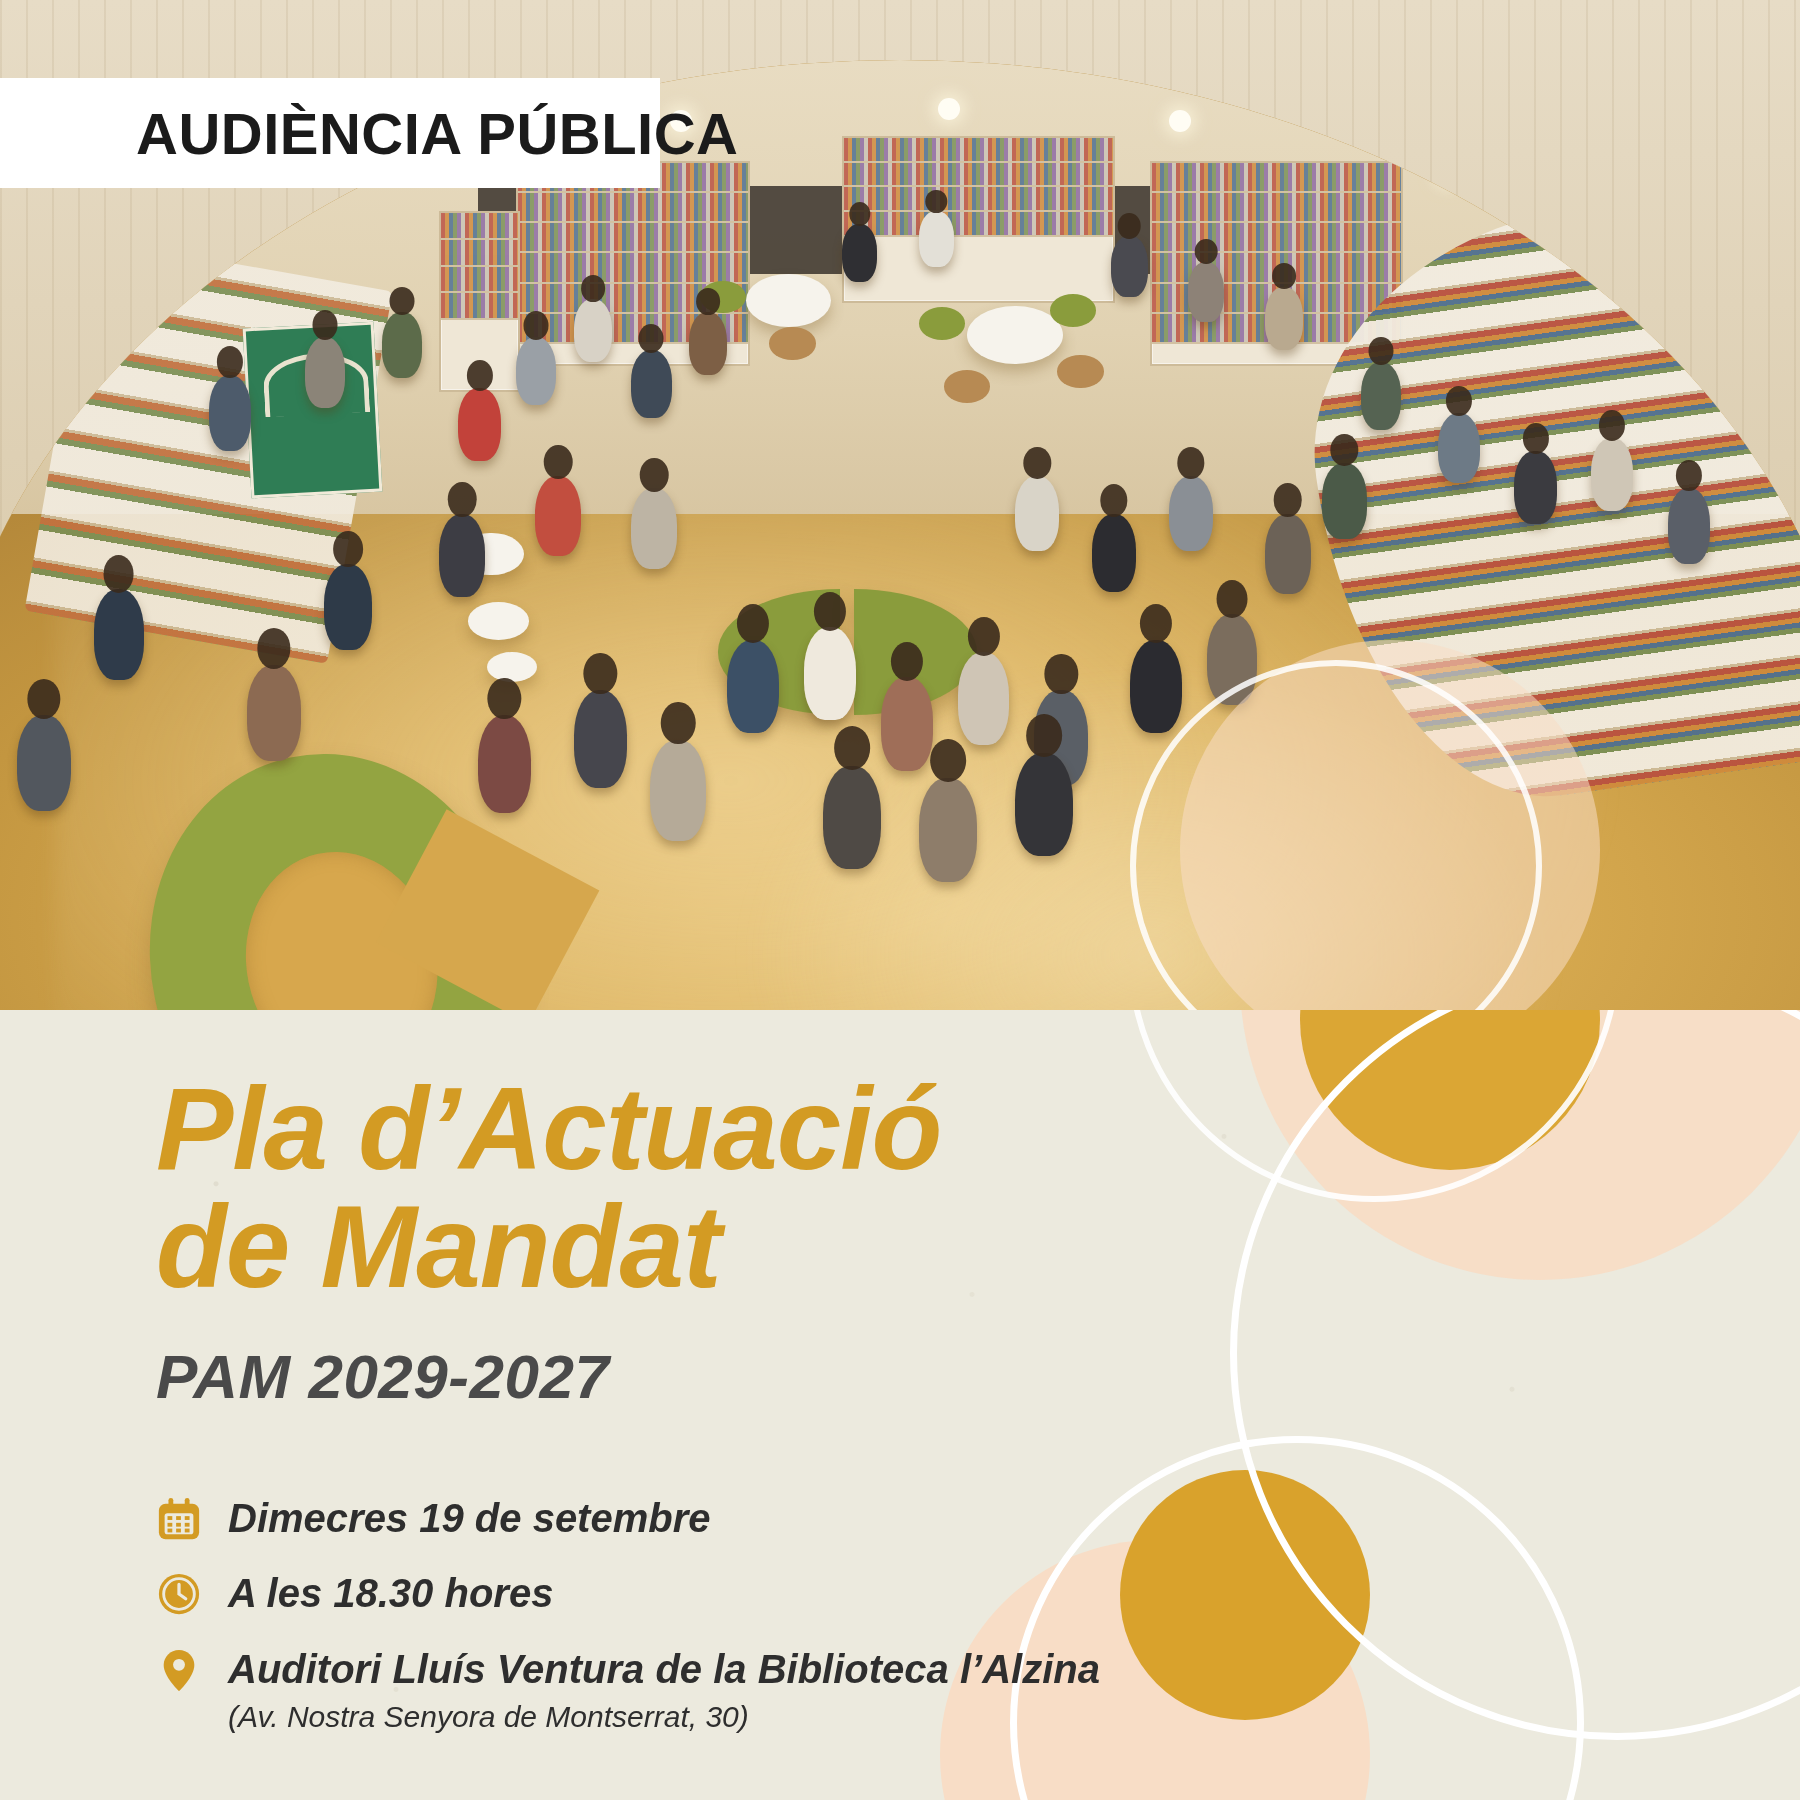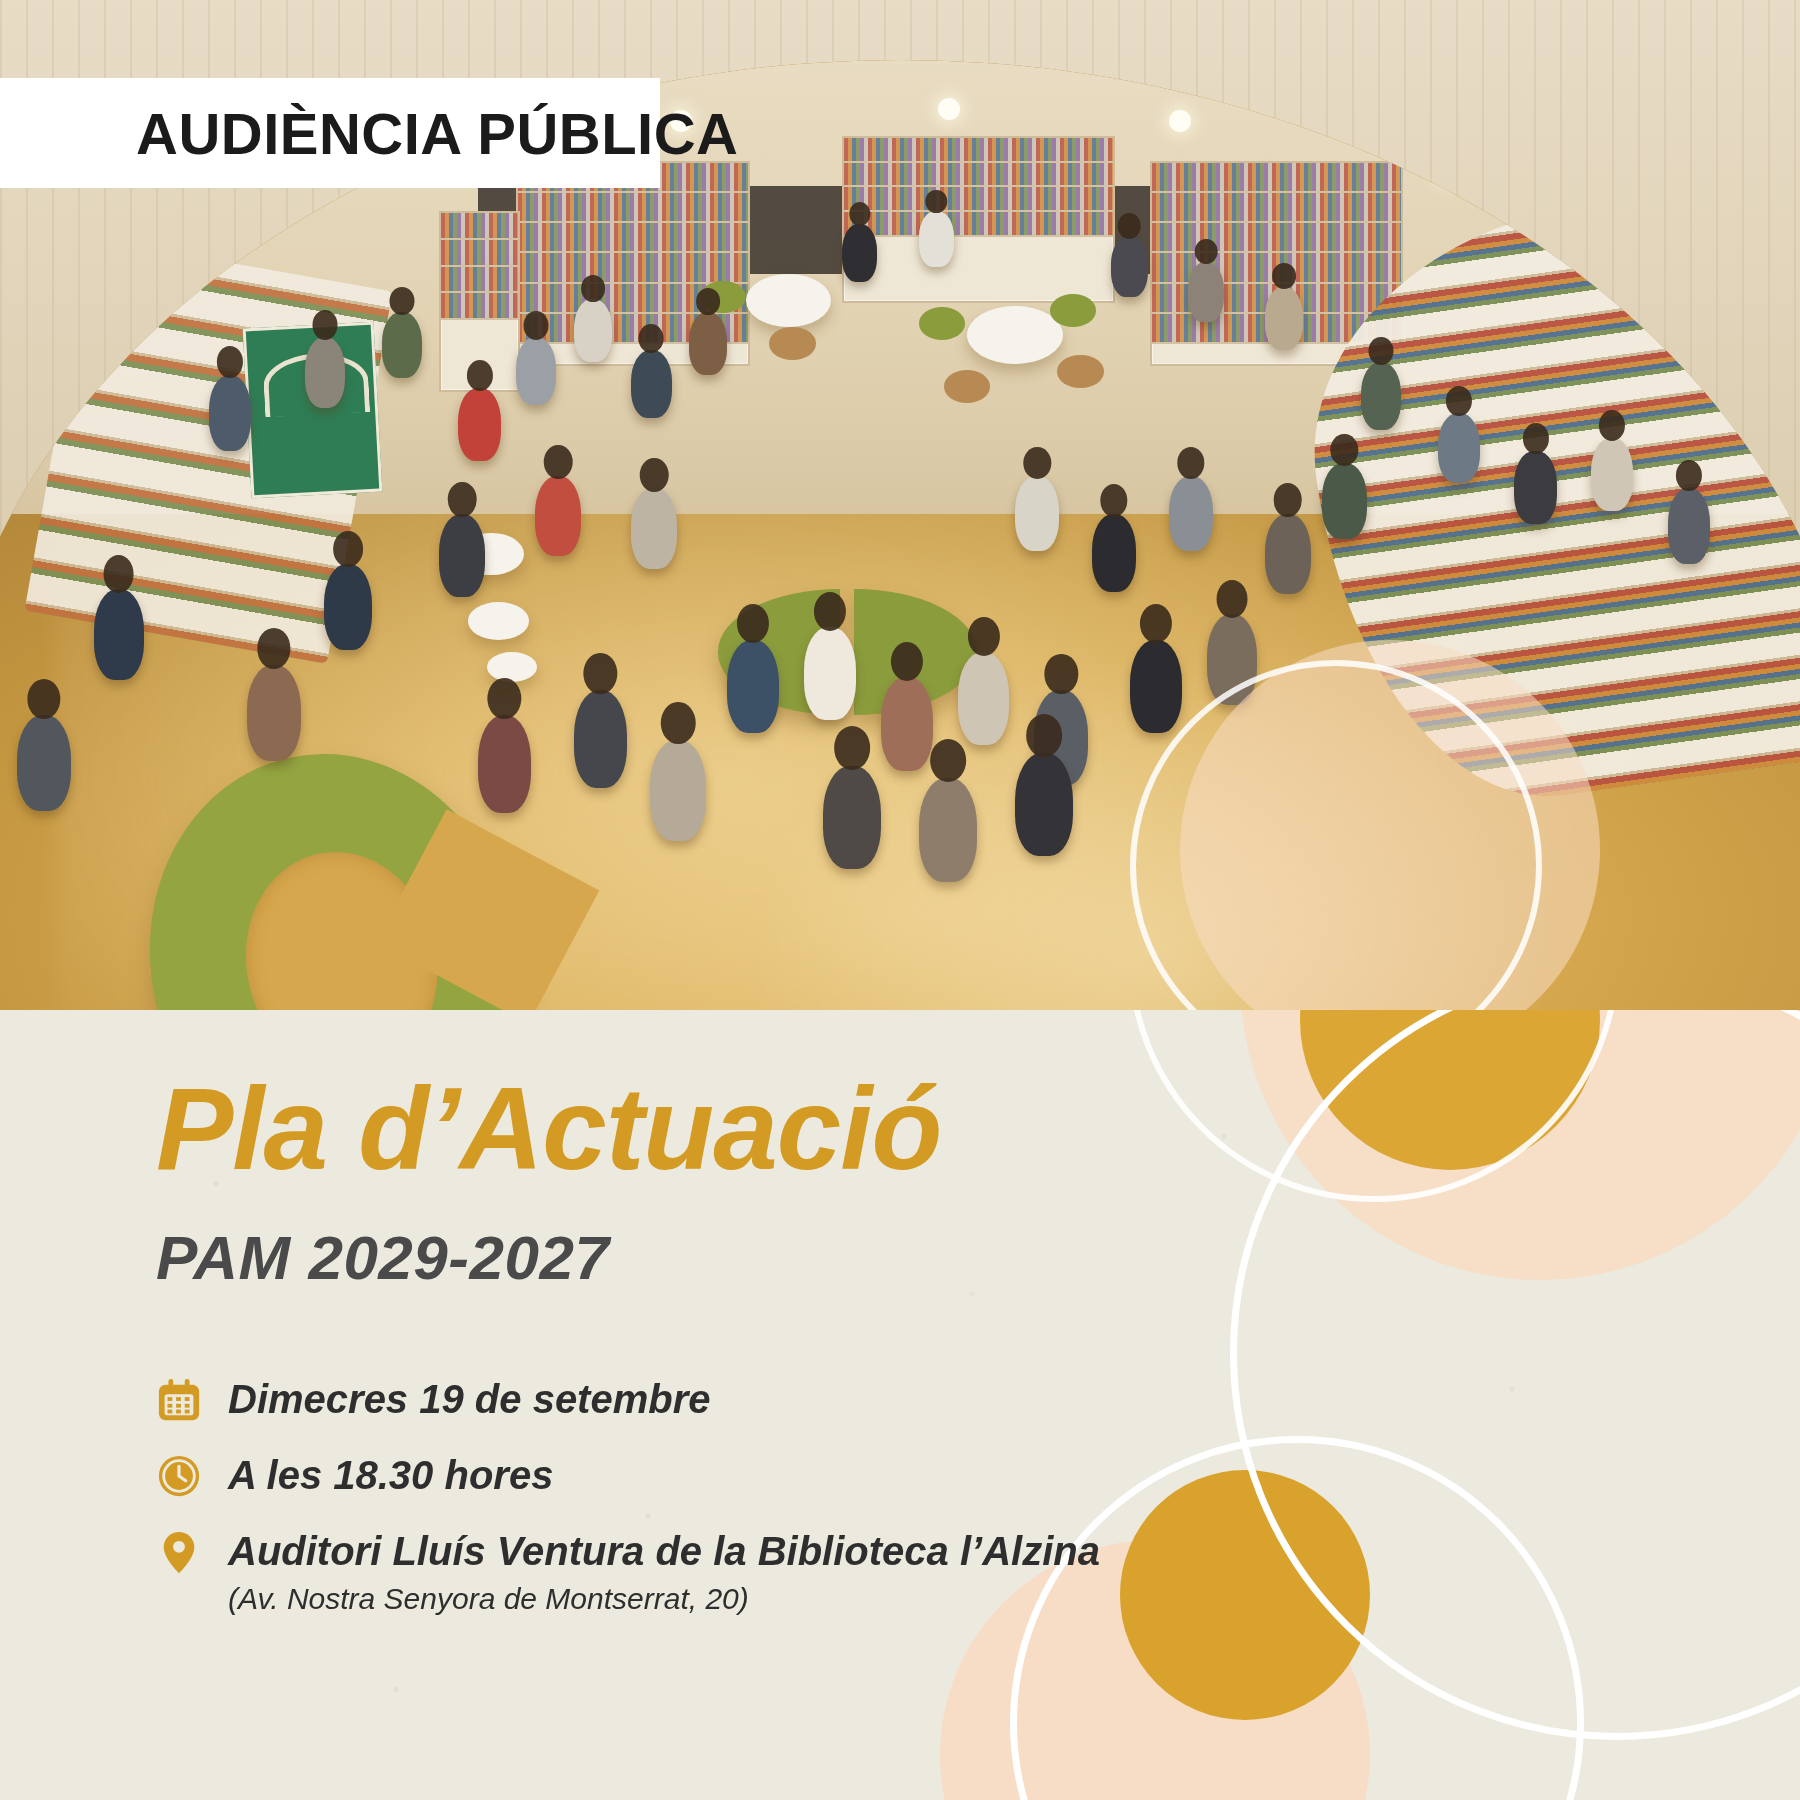--- a/index.html
+++ b/index.html
@@ -535,20 +535,21 @@
     <div class="deco deco-ring-top"></div>
 
     <div class="deco deco-peach-bot"></div>
     <div class="deco deco-gold-bot"></div>
     <div class="deco deco-ring-bot"></div>
     <div class="deco deco-ring-bot2"></div>
 
     <div class="content">
       <h1 class="title">
         <span>Pla d’Actuació</span><br>
+        <span>de Mandat</span>
       </h1>
       <div class="subtitle">PAM 2029-2027</div>
 
       <div class="info-list">
 
         <div class="info-row">
           <span class="ico">
             <svg viewBox="0 0 48 48" width="46" height="46" aria-hidden="true">
               <rect x="3" y="8" width="42" height="37" rx="7" fill="#d39b23"></rect>
               <rect x="13" y="2" width="5" height="12" rx="2.5" fill="#d39b23"></rect>
@@ -583,20 +584,20 @@
 
         <div class="info-row">
           <span class="ico">
             <svg viewBox="0 0 48 48" width="46" height="46" aria-hidden="true">
               <path d="M24 3c-9 0-16 7-16 15.8C8 31 24 46 24 46s16-15 16-27.2C40 10 33 3 24 3z" fill="#d39b23"></path>
               <circle cx="24" cy="18.6" r="6.2" fill="#eceade"></circle>
             </svg>
           </span>
           <span class="info-text">
             <span>Auditori Lluís Ventura de la Biblioteca l’Alzina</span>
-            <span class="info-sub">(Av. Nostra Senyora de Montserrat, 20)</span>
+            <span class="info-sub">(Av. Nostra Senyora de Montserrat, 30)</span>
           </span>
         </div>
 
       </div>
     </div>
   </div>
 </div>
 
 </body></html>

